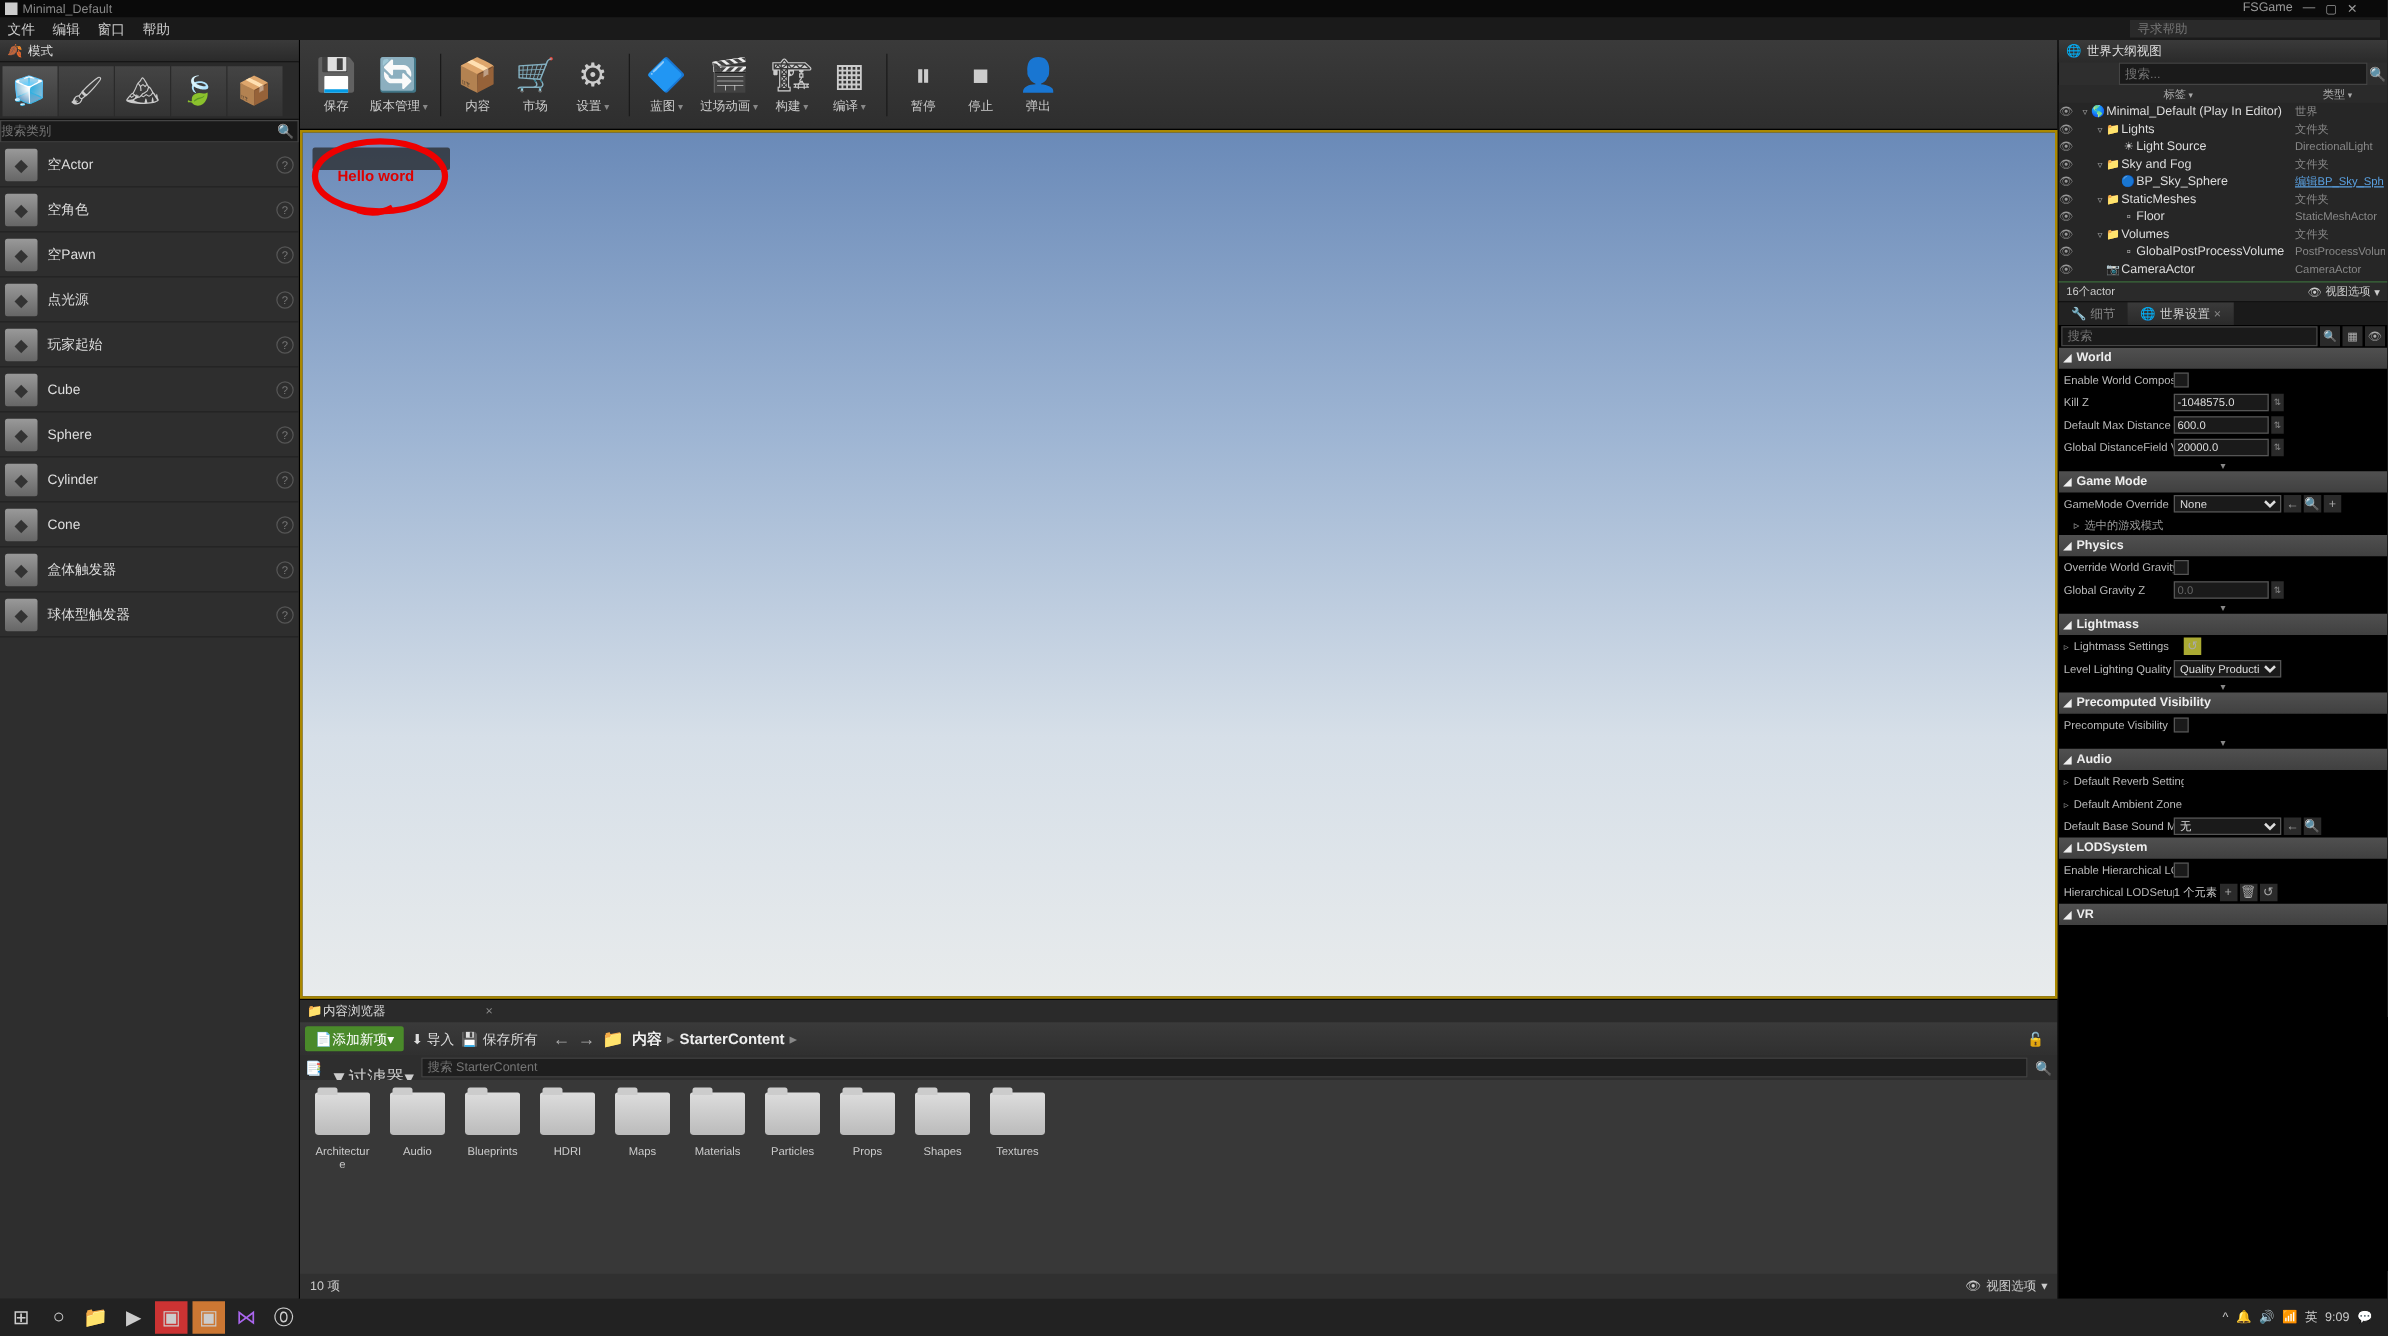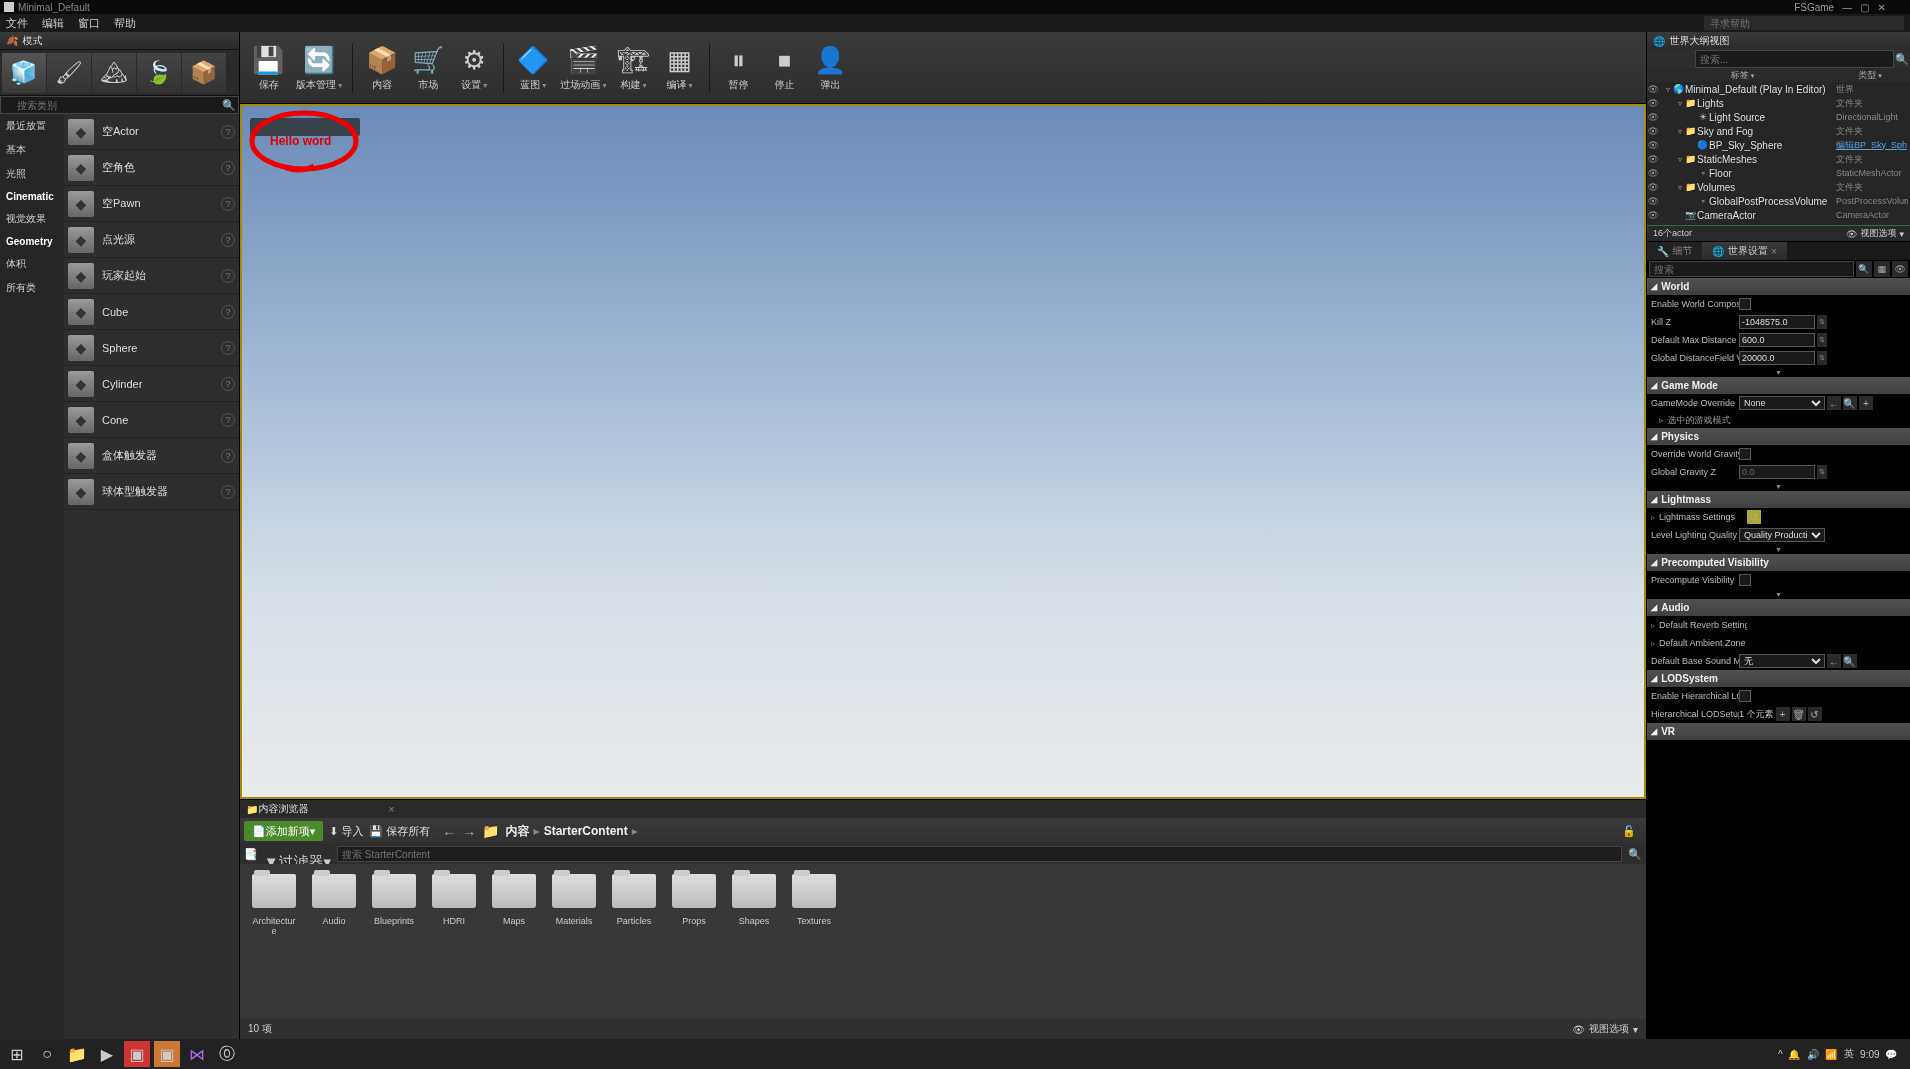--- a/index.html
+++ b/index.html
@@ -21,21 +21,21 @@
 .main { display:flex; height:calc(100% - 32px - 30px); }
 
 
 .modes-panel { width:240px; background:#2a2a2a; display:flex; flex-direction:column; border-right:1px solid #000;}
 .modes-tab { height:18px; background:linear-gradient(#3a3a3a,#2a2a2a); display:flex; align-items:center; padding:0 6px; font-size:10px; color:#ddd; border-bottom:1px solid #111;}
 .modes-tab .leaf { margin-right:4px; }
 .modes-toolbar { height:46px; background:#2a2a2a; display:flex; align-items:center; gap:1px; padding:2px; border-bottom:1px solid #111;}
 .mode-icon { width:44px; height:40px; background:linear-gradient(#444,#333); display:flex; align-items:center; justify-content:center; cursor:pointer; font-size:22px;}
 .mode-icon.active { background:linear-gradient(#555,#3a3a3a); }
 .search-row { height:18px; display:flex; background:#1a1a1a; border:1px solid #444;}
-.search-row input { flex:1; background:transparent; border:none; color:#ccc; font-size:10px; padding:0 16px; outline:none;}
+.search-row input { flex:1; background:transparent; border:none; color:#ccc; font-size:10px; padding:0 0; outline:none;}
 .search-row .mag { width:18px; display:flex; align-items:center; justify-content:center; color:#aaa; cursor:pointer;}
 .modes-body { flex:1; display:flex; overflow:hidden; }
 .modes-cats { width:64px; background:#262626; display:flex; flex-direction:column; }
 .modes-cat { padding:5px 6px; font-size:10px; color:#ccc; cursor:pointer; }
 .modes-cat.bold { font-weight:bold; color:#fff; }
 .modes-list { flex:1; background:#2e2e2e; overflow-y:auto; }
 .modes-item { height:36px; display:flex; align-items:center; padding:0 4px; border-bottom:1px solid #222; cursor:pointer;}
 .modes-item .thumb { width:26px; height:26px; background:linear-gradient(#999,#666); border-radius:2px; margin-right:8px; display:flex; align-items:center; justify-content:center; font-size:14px; color:#333;}
 .modes-item .lbl { flex:1; font-size:11px; color:#ddd; }
 .modes-item .q { width:14px; height:14px; border:1px solid #555; border-radius:50%; color:#777; font-size:9px; display:flex; align-items:center; justify-content:center; cursor:pointer;}
@@ -158,30 +158,20 @@
       <div class="mode-icon">🖌</div>
       <div class="mode-icon">🏔</div>
       <div class="mode-icon">🍃</div>
       <div class="mode-icon">📦</div>
     </div>
     <div class="search-row">
       <input placeholder="搜索类别" style="">
       <div class="mag">🔍</div>
     </div>
     <div class="modes-body">
-      <div class="modes-cats" id="modes-cats">
-          <div class="modes-cat">最近放置</div>
-          <div class="modes-cat">基本</div>
-          <div class="modes-cat">光照</div>
-          <div class="modes-cat bold">Cinematic</div>
-          <div class="modes-cat">视觉效果</div>
-          <div class="modes-cat bold">Geometry</div>
-          <div class="modes-cat">体积</div>
-          <div class="modes-cat">所有类</div>
-        </div>
       <div class="modes-list" id="modes-list">
           <div class="modes-item">
             <div class="thumb">◆</div>
             <div class="lbl">空Actor</div>
             <div class="q">?</div>
           </div>
           <div class="modes-item">
             <div class="thumb">◆</div>
             <div class="lbl">空角色</div>
             <div class="q">?</div>

